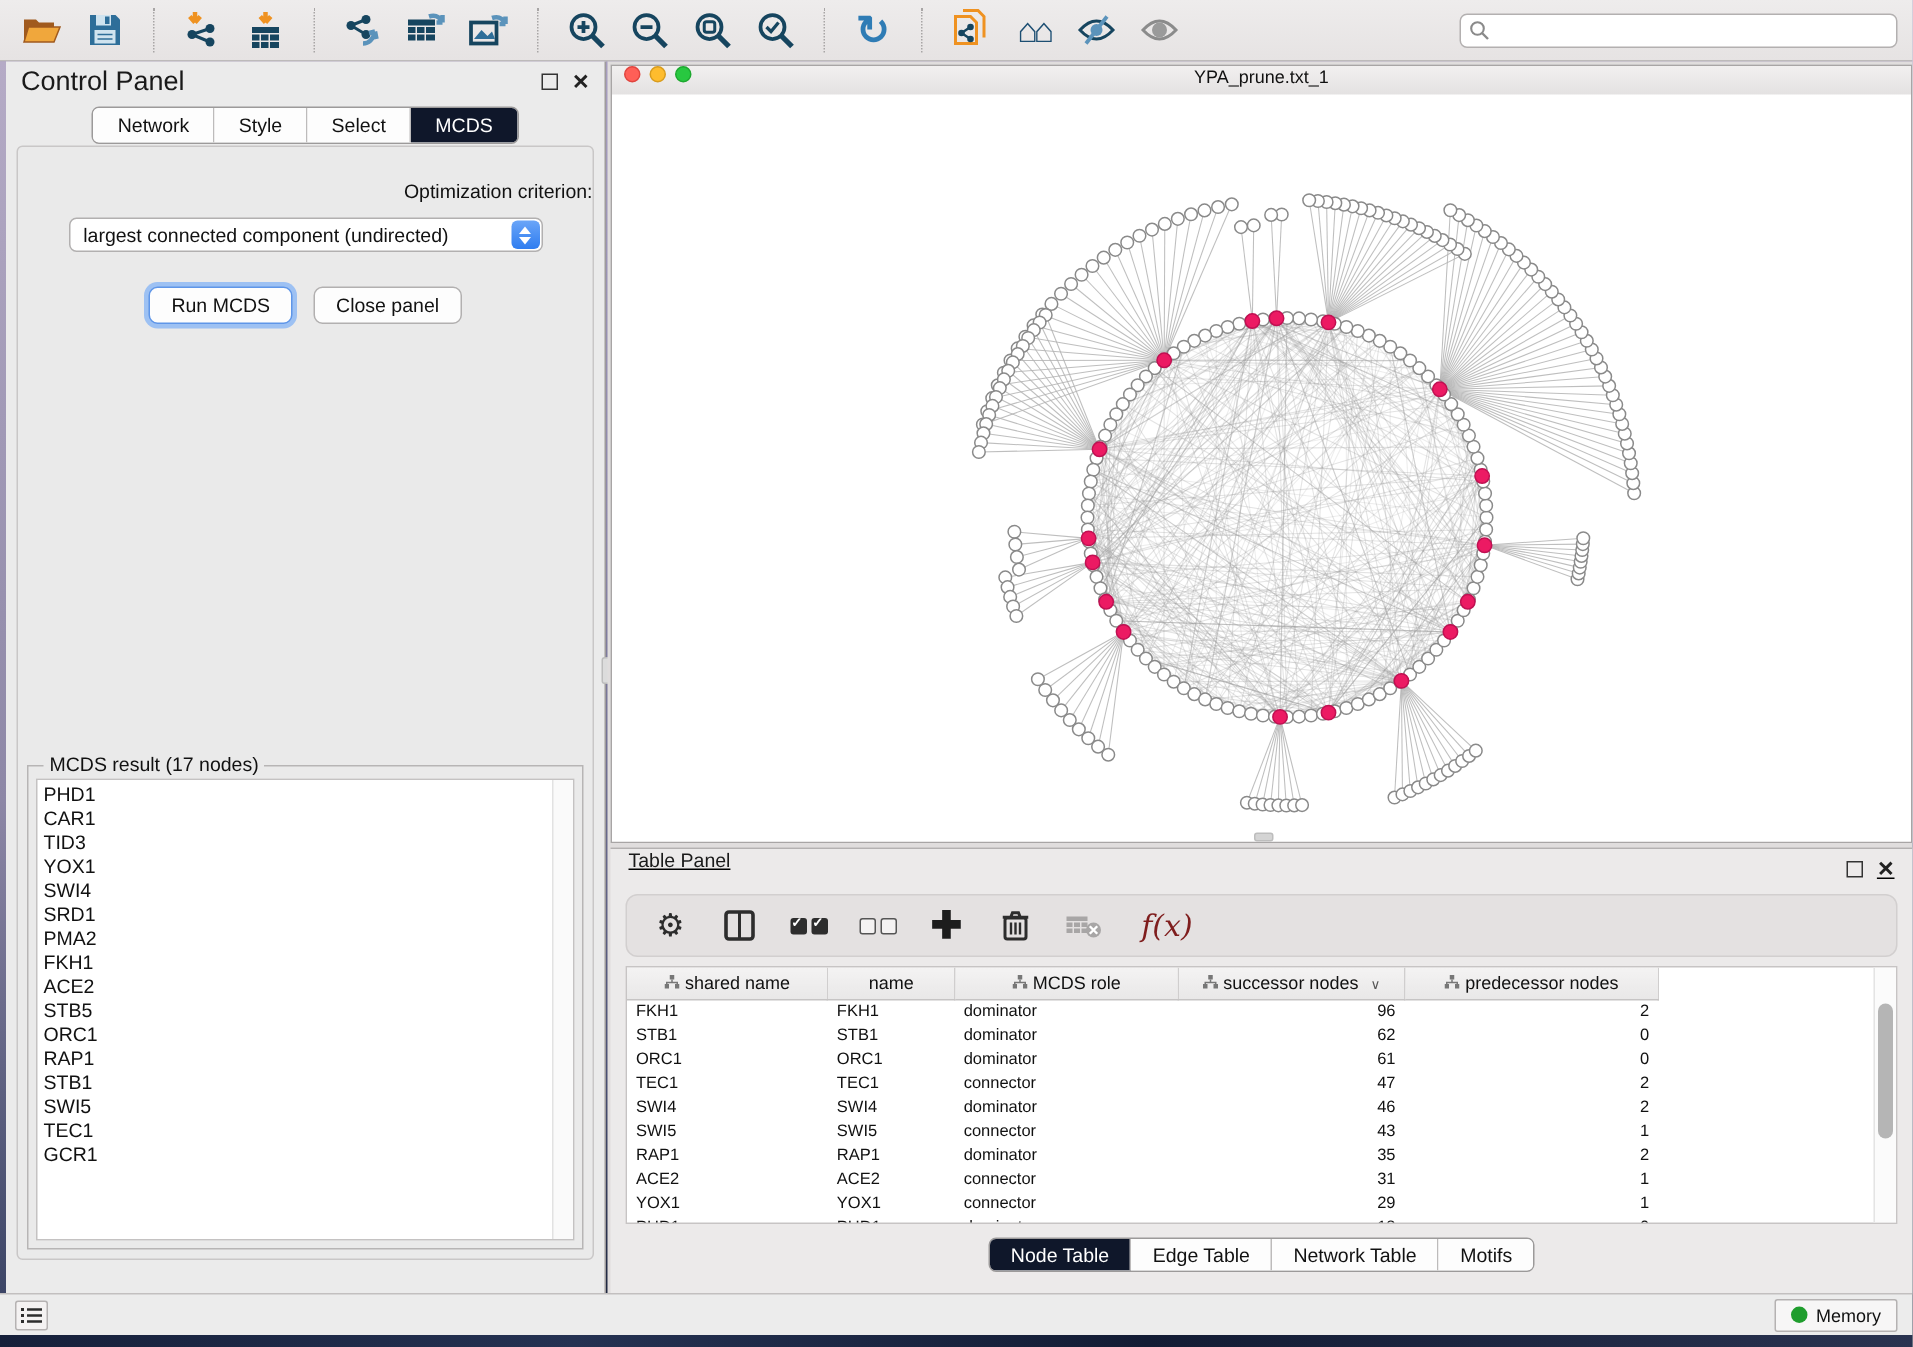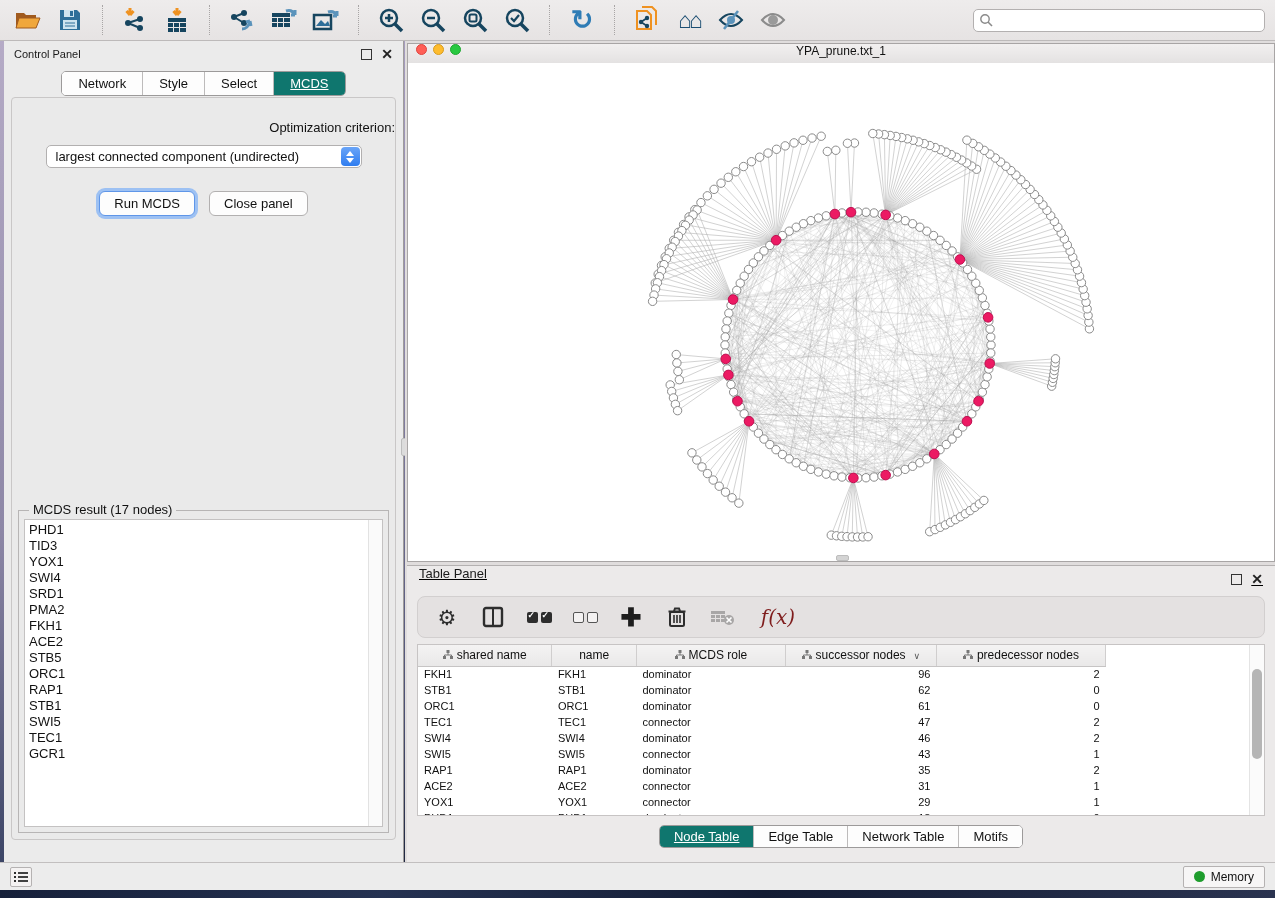--- a/index.html
+++ b/index.html
@@ -20,29 +20,29 @@
   .uni-icon { font-size:24px; font-weight:bold; color:#1c4e72; line-height:1; }
   .uni-icon.blue { color:#2f7cb5; }
 
   
   .wall-left { position:absolute; left:0; top:41px; width:4px; height:821px; background:linear-gradient(180deg,#b5abc6,#8d87a6 60%,#3c4566); }
 
   
   .control-panel { position:absolute; left:4px; top:41px; width:400px; height:821px;
     background:#ebebeb; border-right:1px solid #9f9c9c; }
   .cp-header { height:26px; display:flex; align-items:center; padding:0 10px; }
-  .cp-title { font-size:11px; color:#1a1a1a; }
+  .cp-title { font-size:18px; color:#1a1a1a; }
   .win-btns { margin-left:auto; display:flex; gap:9px; align-items:center; }
   .float-box { width:11px; height:11px; border:1.5px solid #333; background:transparent; }
   .close-x { font-size:14px; font-weight:bold; color:#222; line-height:1; }
   .cp-tabs { display:flex; justify-content:center; margin-top:4px; }
   .seg { display:flex; border:1px solid #9c9a9a; border-radius:5px; overflow:hidden; background:#fff; }
   .seg .tab { padding:4px 16px; font-size:13px; color:#111; background:#fdfdfd; border-right:1px solid #bdbbbb; cursor:default; }
   .seg .tab:last-child { border-right:none; }
-  .seg .tab.active { background:#0f766e; color:#fff;text-decoration:underline; }
+  .seg .tab.active { background:#0f172a; color:#fff; }
   .cp-body { position:absolute; left:7px; right:7px; top:56px; bottom:22px;
     border:1px solid #c9c7c7; border-radius:4px; background:#eaeaea; }
   .opt-label { text-align:right; font-size:13px; color:#111; margin-top:22px; }
   .select-box { position:relative; margin:10px auto 0; width:316px; height:23px; background:#fff;
     border:1px solid #b2b0b0; border-radius:5px; display:flex; align-items:center; padding:0 30px 0 9px; font-size:13px; color:#111; }
   .select-stepper { position:absolute; right:1px; top:1px; width:19px; height:19px; border-radius:4px;
     background:linear-gradient(#6aa5f8,#2f7df0); display:flex; flex-direction:column; align-items:center; justify-content:center; gap:2px; }
   .stp-up { width:0; height:0; border-left:4px solid transparent; border-right:4px solid transparent; border-bottom:5px solid #fff; }
   .stp-dn { width:0; height:0; border-left:4px solid transparent; border-right:4px solid transparent; border-top:5px solid #fff; }
   .cp-buttons { display:flex; justify-content:center; gap:14px; margin-top:23px; }
@@ -290,20 +290,21 @@
     </div>
     <div class="cp-buttons">
       <button class="btn focused">Run MCDS</button>
       <button class="btn">Close panel</button>
     </div>
     <div class="result-group">
       <span class="result-legend">MCDS result (17 nodes)</span>
       <div class="result-list">
         <div class="result-items" id="mcds-items">
             <div>PHD1</div>
+            <div>CAR1</div>
             <div>TID3</div>
             <div>YOX1</div>
             <div>SWI4</div>
             <div>SRD1</div>
             <div>PMA2</div>
             <div>FKH1</div>
             <div>ACE2</div>
             <div>STB5</div>
             <div>ORC1</div>
             <div>RAP1</div>

